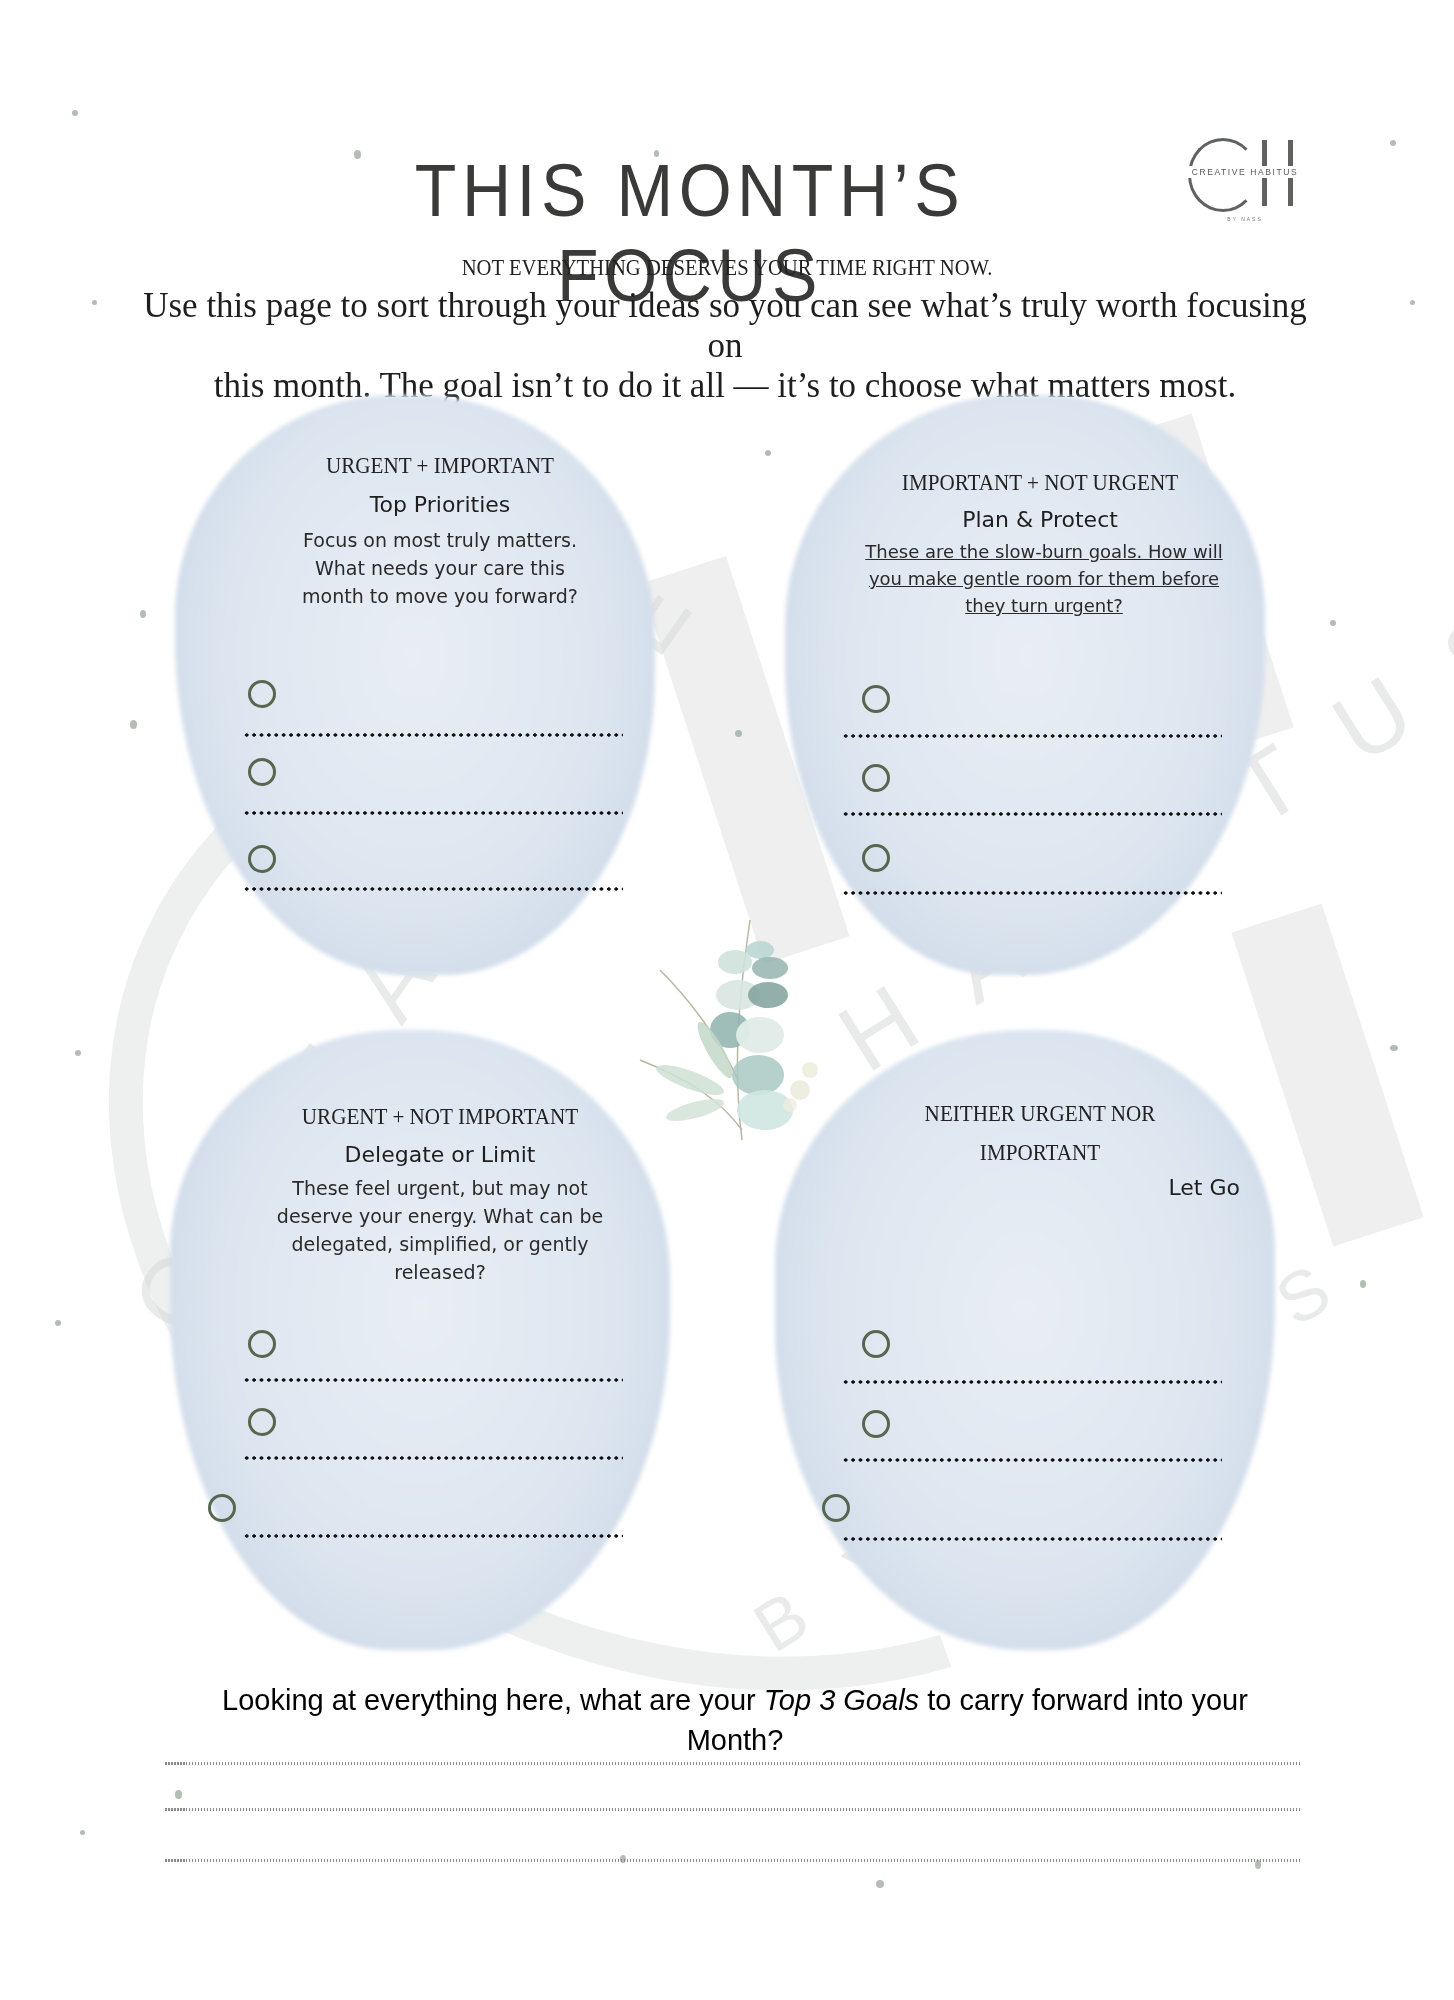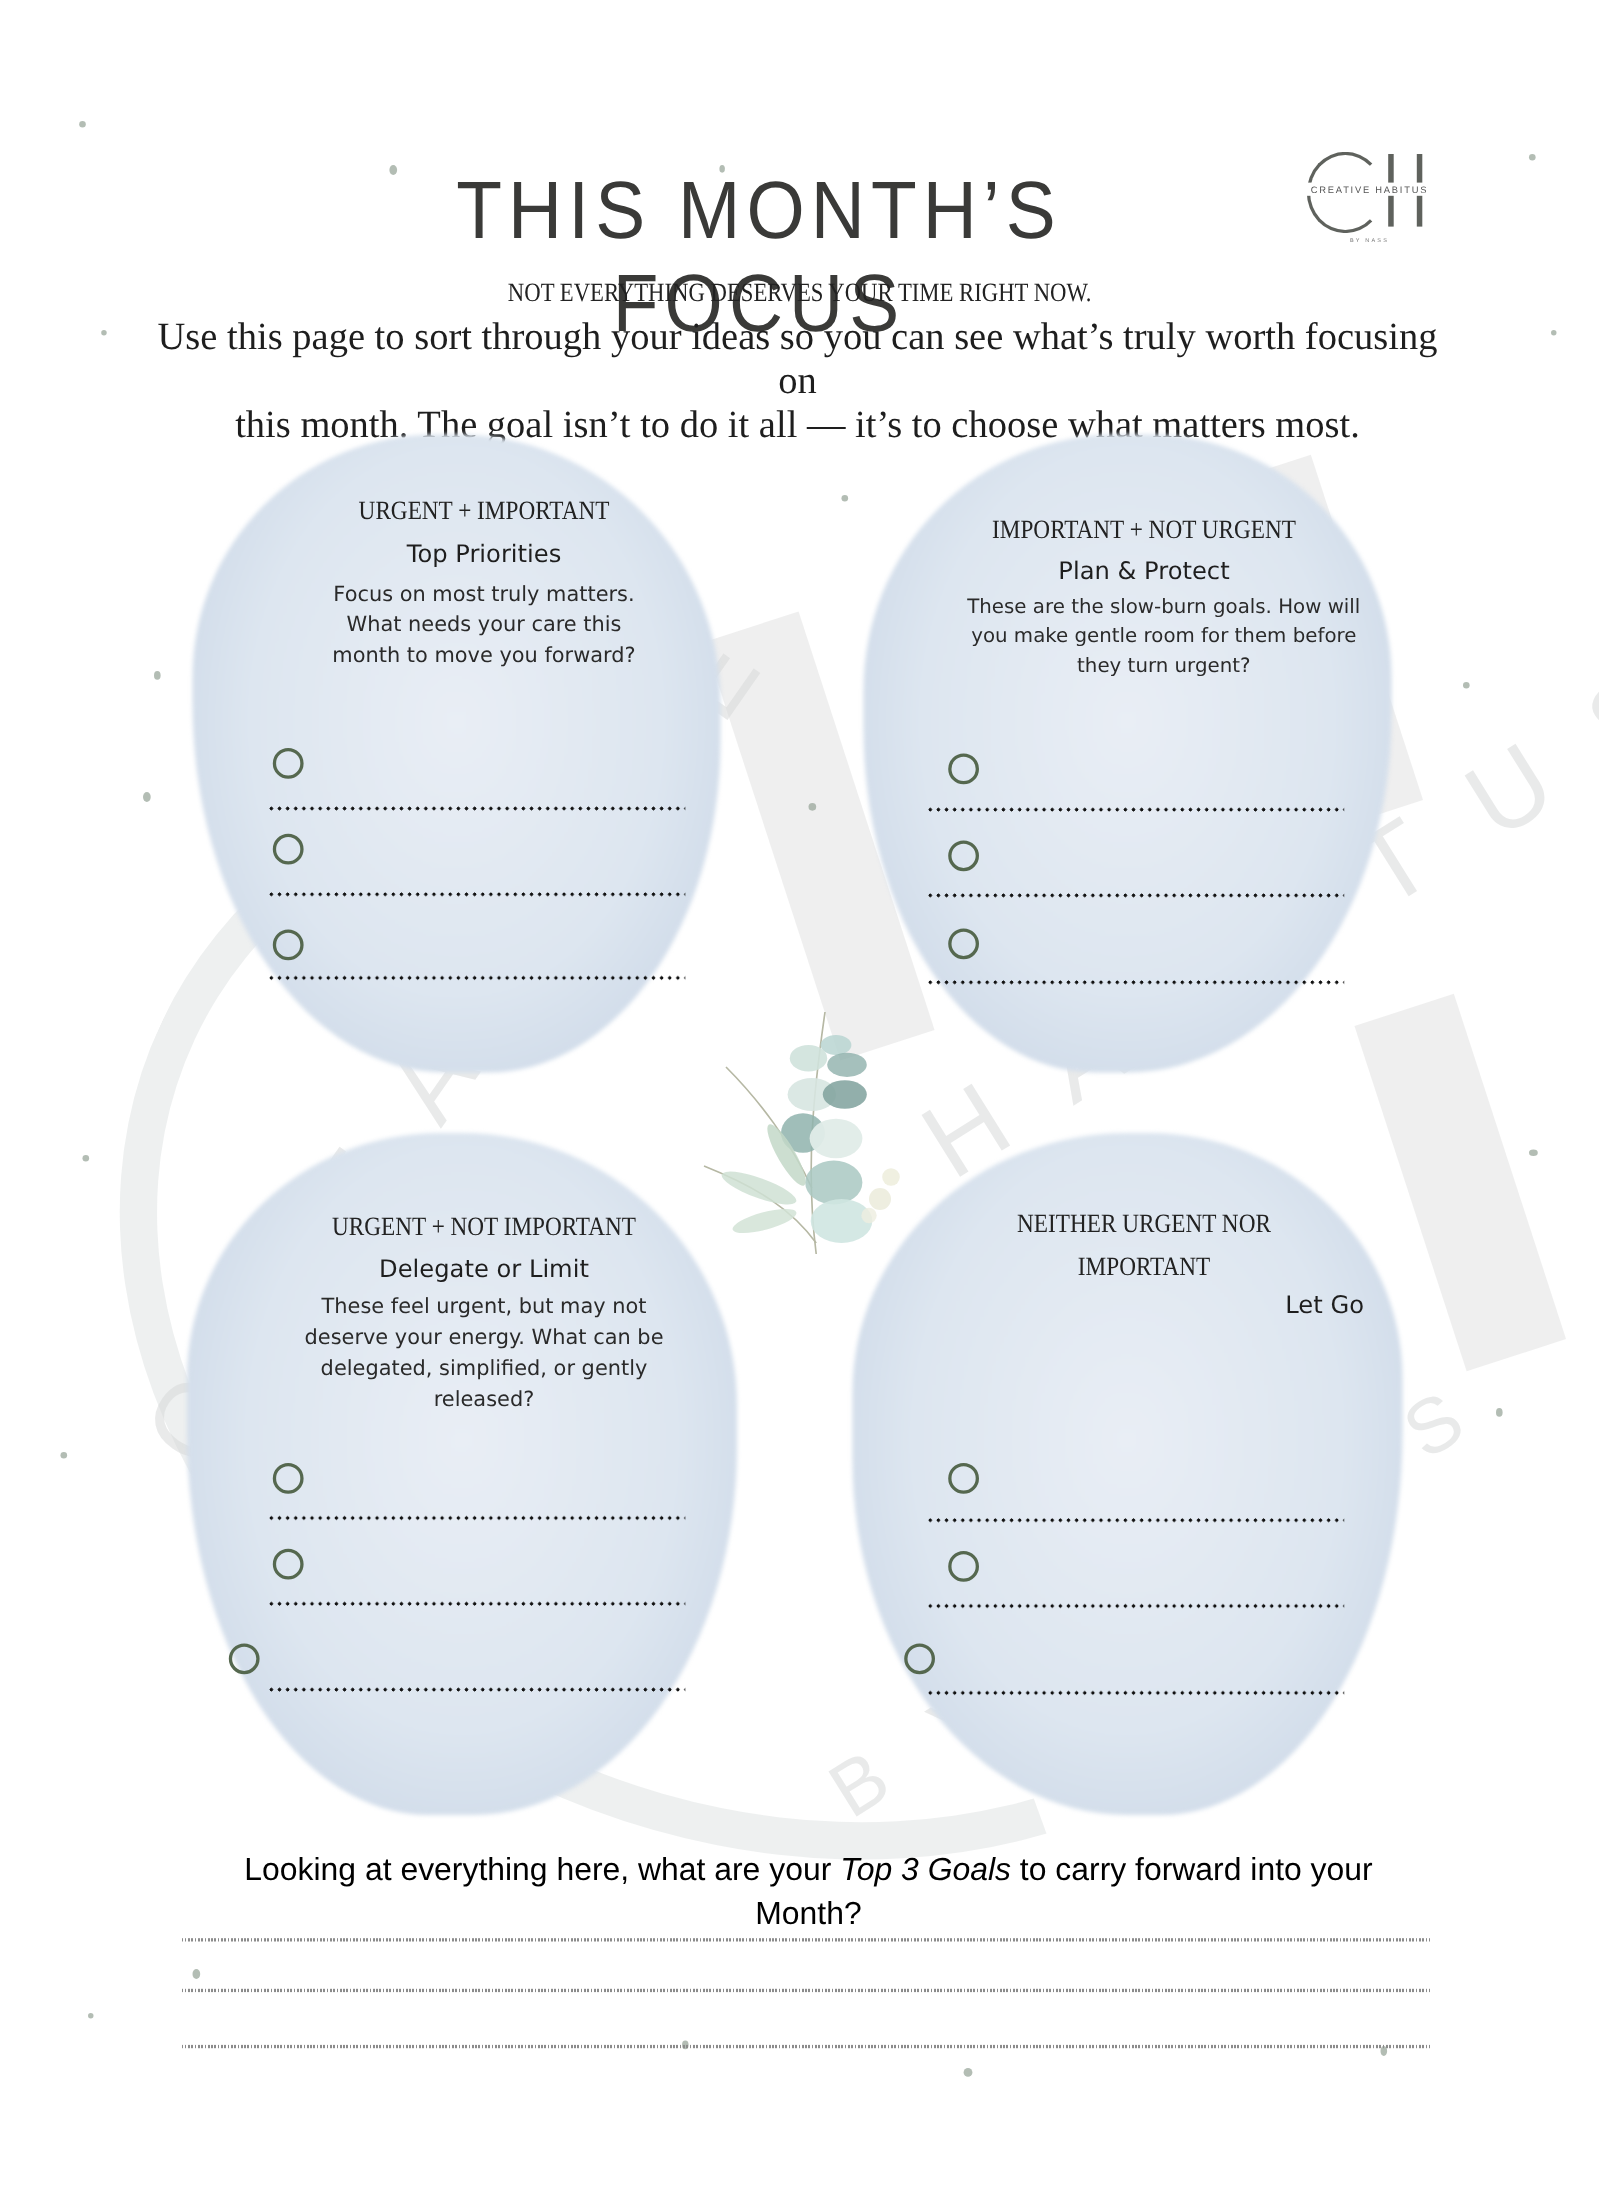--- a/index.html
+++ b/index.html
@@ -165,21 +165,21 @@
   <div class="dotline" style="left:3px;width:380px;top:283px;"></div>
   <div class="check" style="left:8px;top:308px;"></div>
   <div class="dotline" style="left:3px;width:380px;top:361px;"></div>
   <div class="check" style="left:8px;top:395px;"></div>
   <div class="dotline" style="left:3px;width:380px;top:437px;"></div>
 </div>
 
 <div class="quad" style="left:840px;top:466px;width:400px;height:440px;">
   <div class="q-heading" style="top:3px;">IMPORTANT + NOT URGENT</div>
   <div class="q-name" style="top:41px;">Plan &amp; Protect</div>
-  <div class="q-desc" style="left:28px;width:380px;top:72px;font-size:18px;line-height:27px;">These are the slow-burn goals. How will you make gentle room for them before they turn urgent?</div>
+  <div class="q-desc" style="left:14px;width:380px;top:72px;font-size:18px;line-height:27px;text-decoration:underline;">These are the slow-burn goals. How will you make gentle room for them before they turn urgent?</div>
   <div class="check" style="left:22px;top:219px;"></div>
   <div class="dotline" style="left:2px;width:380px;top:268px;"></div>
   <div class="check" style="left:22px;top:298px;"></div>
   <div class="dotline" style="left:2px;width:380px;top:346px;"></div>
   <div class="check" style="left:22px;top:378px;"></div>
   <div class="dotline" style="left:2px;width:380px;top:425px;"></div>
 </div>
 
 <svg class="sprig" viewBox="0 0 200 260">
   <g fill="none" stroke="#b6b8a4" stroke-width="1.5">

